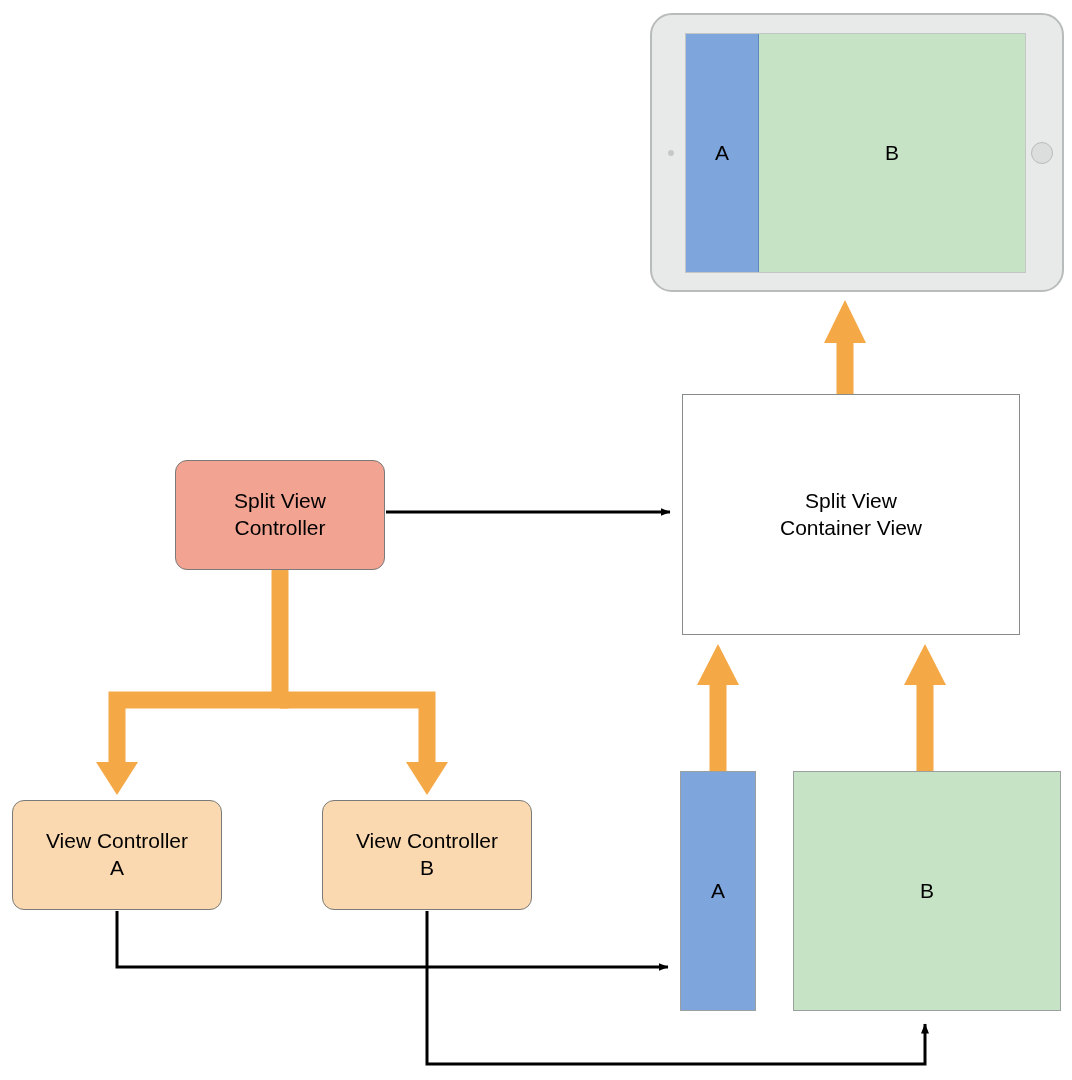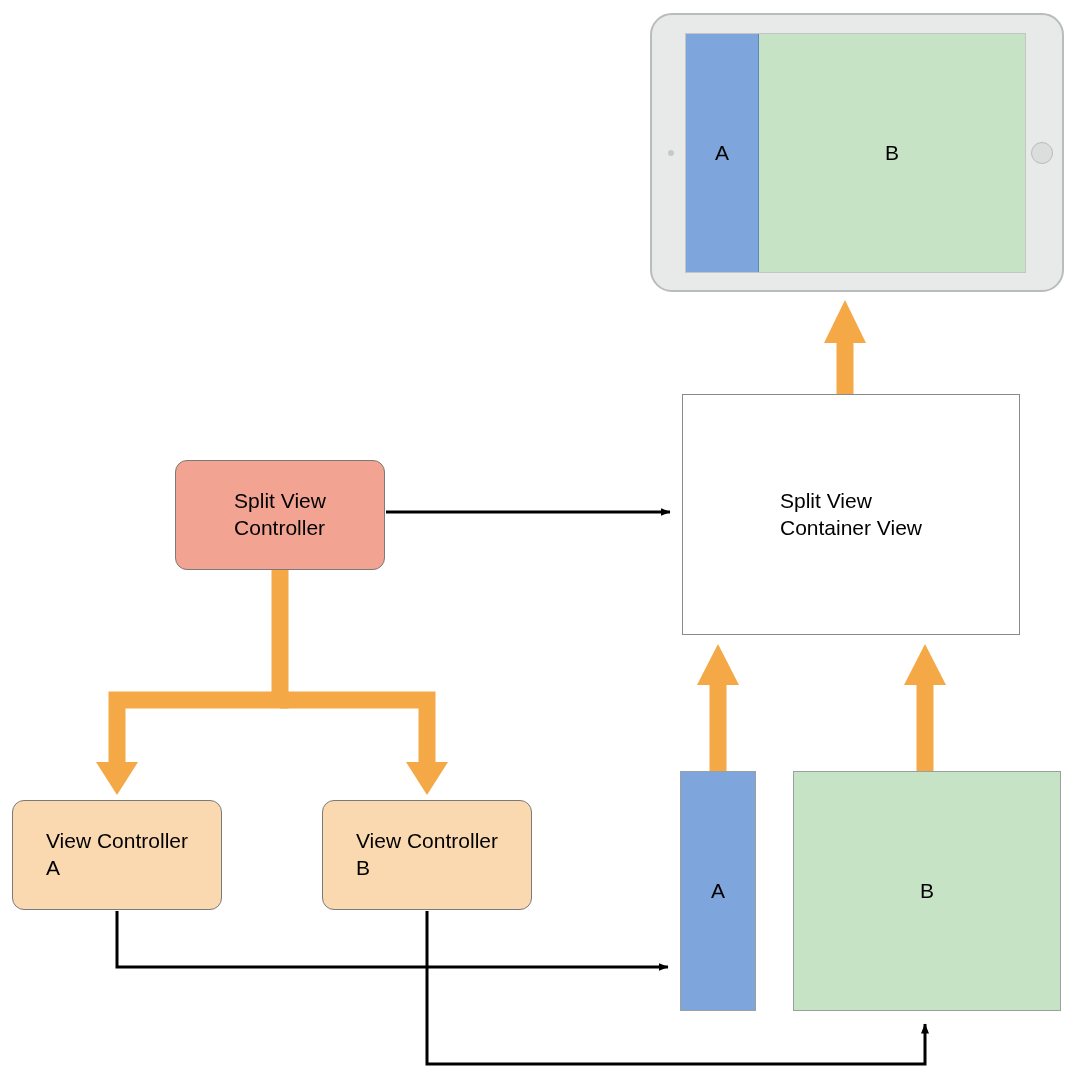--- a/index.html
+++ b/index.html
@@ -23,21 +23,21 @@
     top: 0;
     width: 1072px;
     height: 1080px;
   }
   .node {
     position: absolute;
     box-sizing: border-box;
     display: flex;
     align-items: center;
     justify-content: center;
-    text-align: left;
+    text-align: center;
     font-size: 21px;
     line-height: 1.28;
     color: #000000;
     white-space: pre-line;
     z-index: 5;
   }
   .rounded {
     border-radius: 12px;
   }
 

